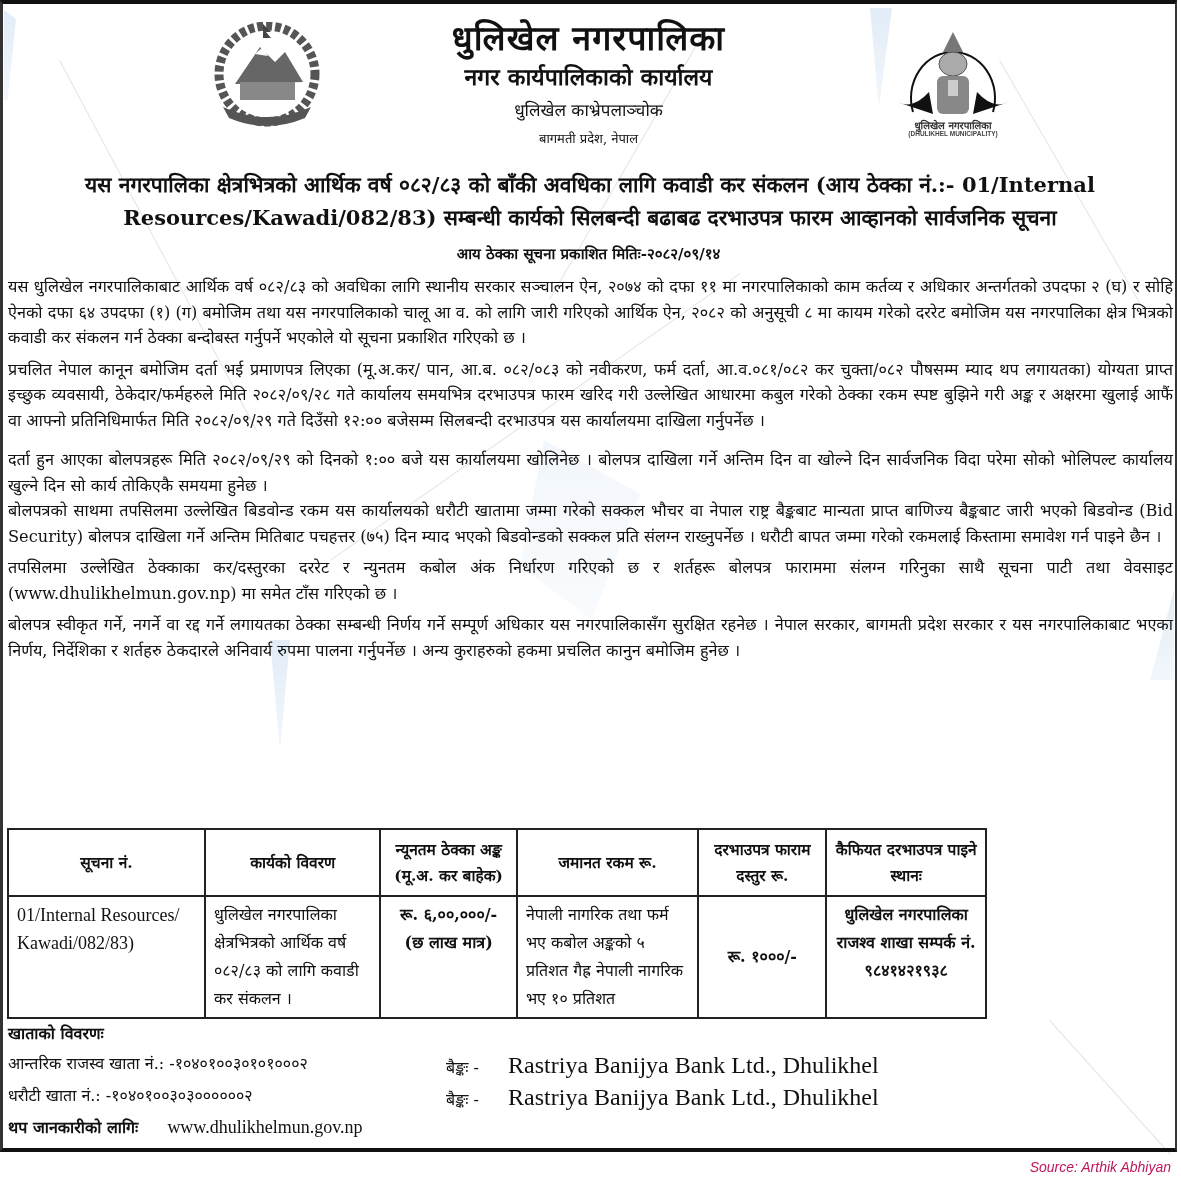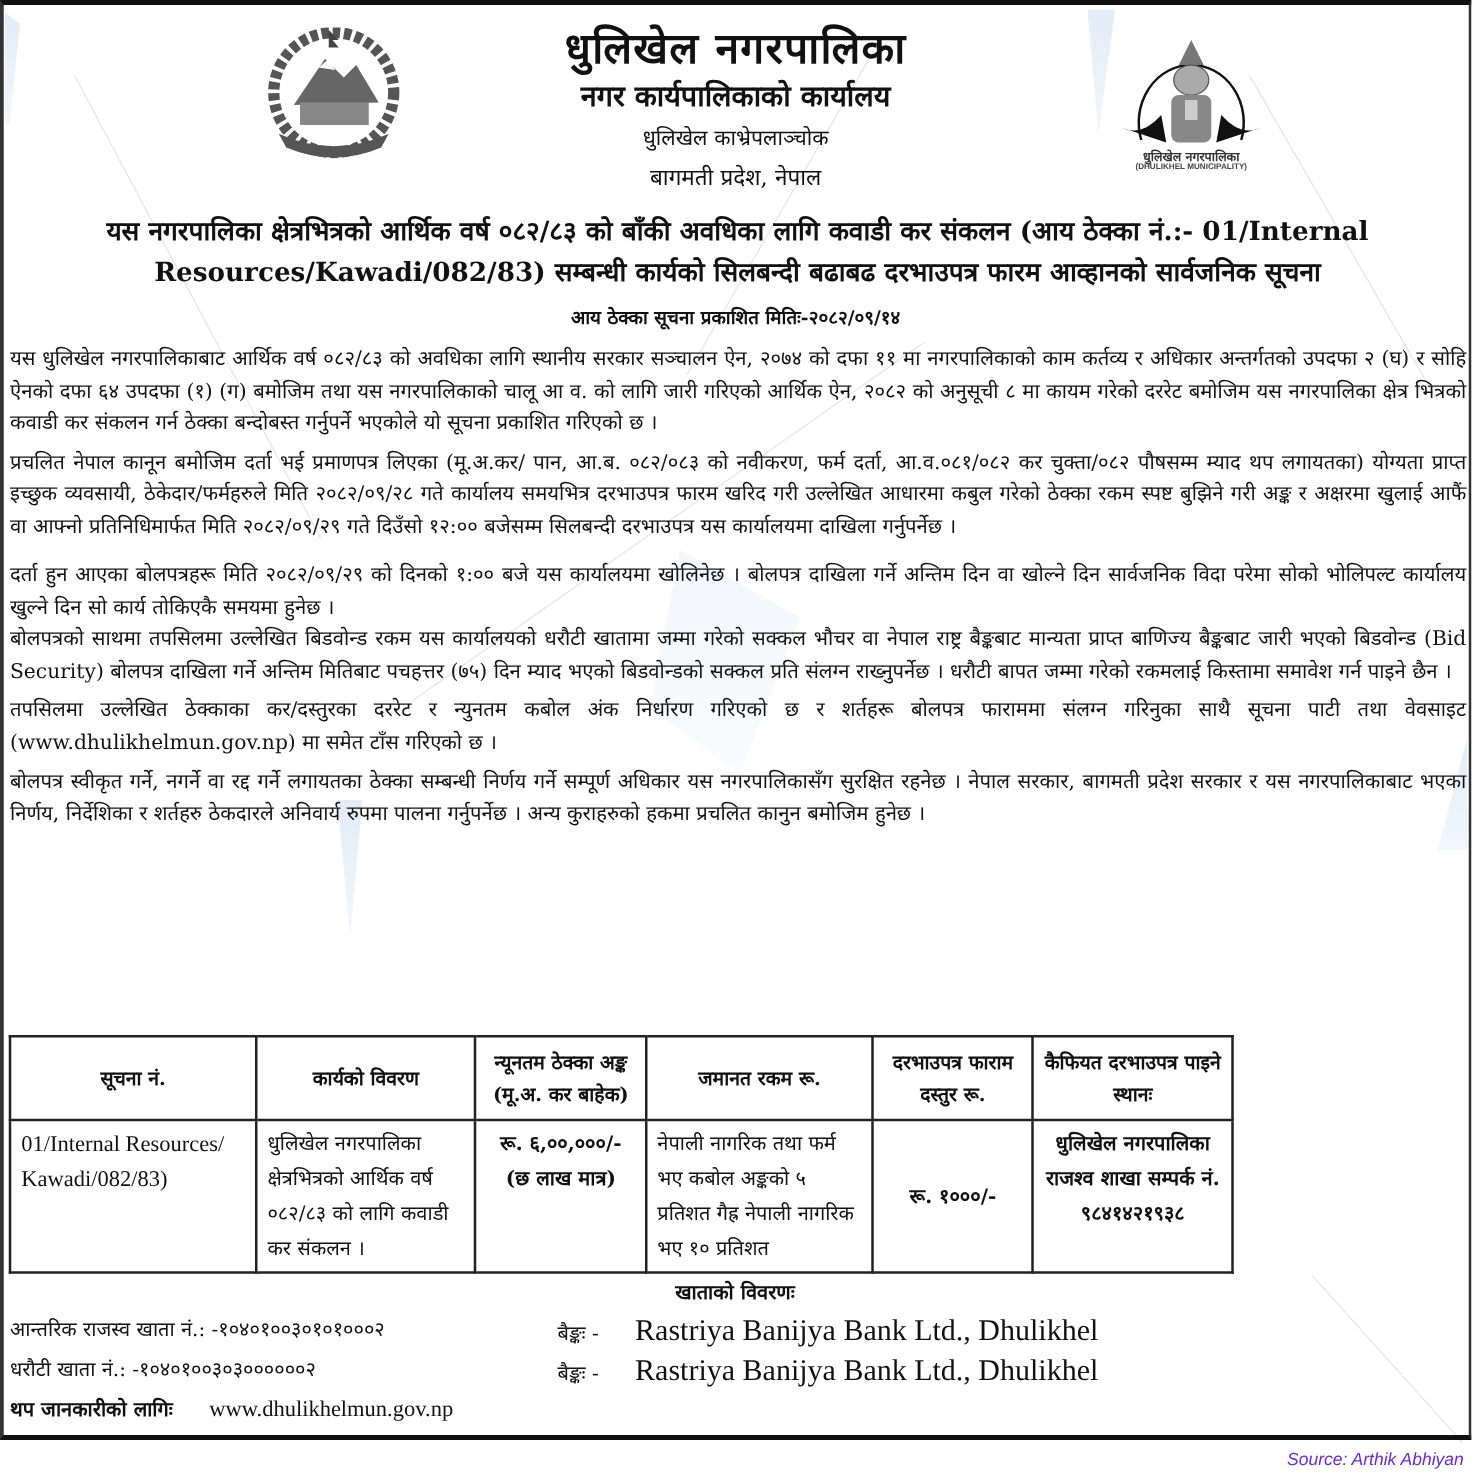--- a/index.html
+++ b/index.html
@@ -16,48 +16,48 @@
   .logo-left { position:absolute; left:205px; top:18px; width:125px; height:105px; }
   .logo-right { position:absolute; left:893px; top:18px; width:120px; height:118px; }
   .logo-right .cap1 { position:absolute; left:0; width:120px; top:96px; text-align:center;
            font-size:10px; font-weight:bold; color:#333; }
   .logo-right .cap2 { position:absolute; left:0; width:120px; top:108px; text-align:center;
            font-family:"Liberation Sans",sans-serif; font-size:6.5px; font-weight:bold; color:#444; }
   .h-title { position:absolute; left:0; width:1177px; text-align:center; }
   .t1 { top:10px; font-size:34px; font-weight:bold; letter-spacing:1px; }
   .t2 { top:56px; font-size:23px; font-weight:bold; }
   .t3 { top:94px; font-size:17px; }
-  .t4 { top:125px; font-size:18px; }
+  .t4 { top:125px; font-size:13px; }
 
   .notice-title { position:absolute; left:10px; width:1160px; top:168px; text-align:center;
            font-size:21px; font-weight:bold; line-height:33px; }
   .pubdate { position:absolute; left:0; width:1177px; top:243px; text-align:center; font-size:15px; font-weight:bold; }
 
   .body { position:absolute; left:8px; width:1165px; top:274px; font-size:16.2px; line-height:25.5px; text-align:justify; }
   .body p { margin:0 0 6px 0; }
   .body p.tight { margin-bottom:0; }
 
   table.tender { position:absolute; left:7px; top:828px; width:980px; border-collapse:collapse; font-size:16px; }
   table.tender th, table.tender td { border:2px solid #222; padding:4px 8px; vertical-align:middle; }
   table.tender th { height:57px; text-align:center; font-weight:bold; font-size:15.5px; line-height:26px; }
   table.tender td { line-height:28px; vertical-align:top; }
   td.c { text-align:center;font-weight:bold; }
   td.mid { vertical-align:middle !important; }
   .en { font-family:"Liberation Serif", serif; font-size:18px;margin-left:24px; }
 
   .accounts { position:absolute; left:8px; top:1022px; width:1160px; font-size:16px; }
-  .acc-head { font-weight:bold; margin-bottom:8px;text-align:center; }
+  .acc-head { font-weight:bold; margin-bottom:8px; }
   .acc-row { position:relative; height:32px; }
   .acc-row .l { position:absolute; left:0; top:0; }
   .acc-row .r { position:absolute; left:438px; top:0; }
   .acc-row .r .en { font-size:24px; }
   .info { font-size:16px; }
   .info b { font-weight:bold; }
   .source { position:absolute; right:10px; top:1159px; font-family:"Liberation Sans",sans-serif;
-            font-style:italic; font-size:14px; color:#6d28d9; }
+            font-style:italic; font-size:14px; color:#be185d; }
 </style>
 </head>
 <body>
 
 <div class="wm" style="left:0;top:0;width:1181px;height:1183px;">
   <div class="wm-blue" style="left:4px;top:10px;width:12px;height:90px;clip-path:polygon(0 0,100% 10%,30% 100%,0 100%);"></div>
   <div class="wm-blue" style="left:870px;top:8px;width:22px;height:100px;clip-path:polygon(0 0,100% 0,40% 100%);"></div>
   <div class="wm-blue" style="left:1150px;top:590px;width:24px;height:90px;clip-path:polygon(100% 0,100% 100%,0 100%);"></div>
   <div class="wm-blue" style="left:270px;top:640px;width:20px;height:110px;clip-path:polygon(0 0,100% 0,50% 100%);"></div>
   <div class="wm-blue" style="left:520px;top:440px;width:120px;height:180px;opacity:.35;clip-path:polygon(20% 0,100% 30%,60% 100%,0 70%);"></div>

